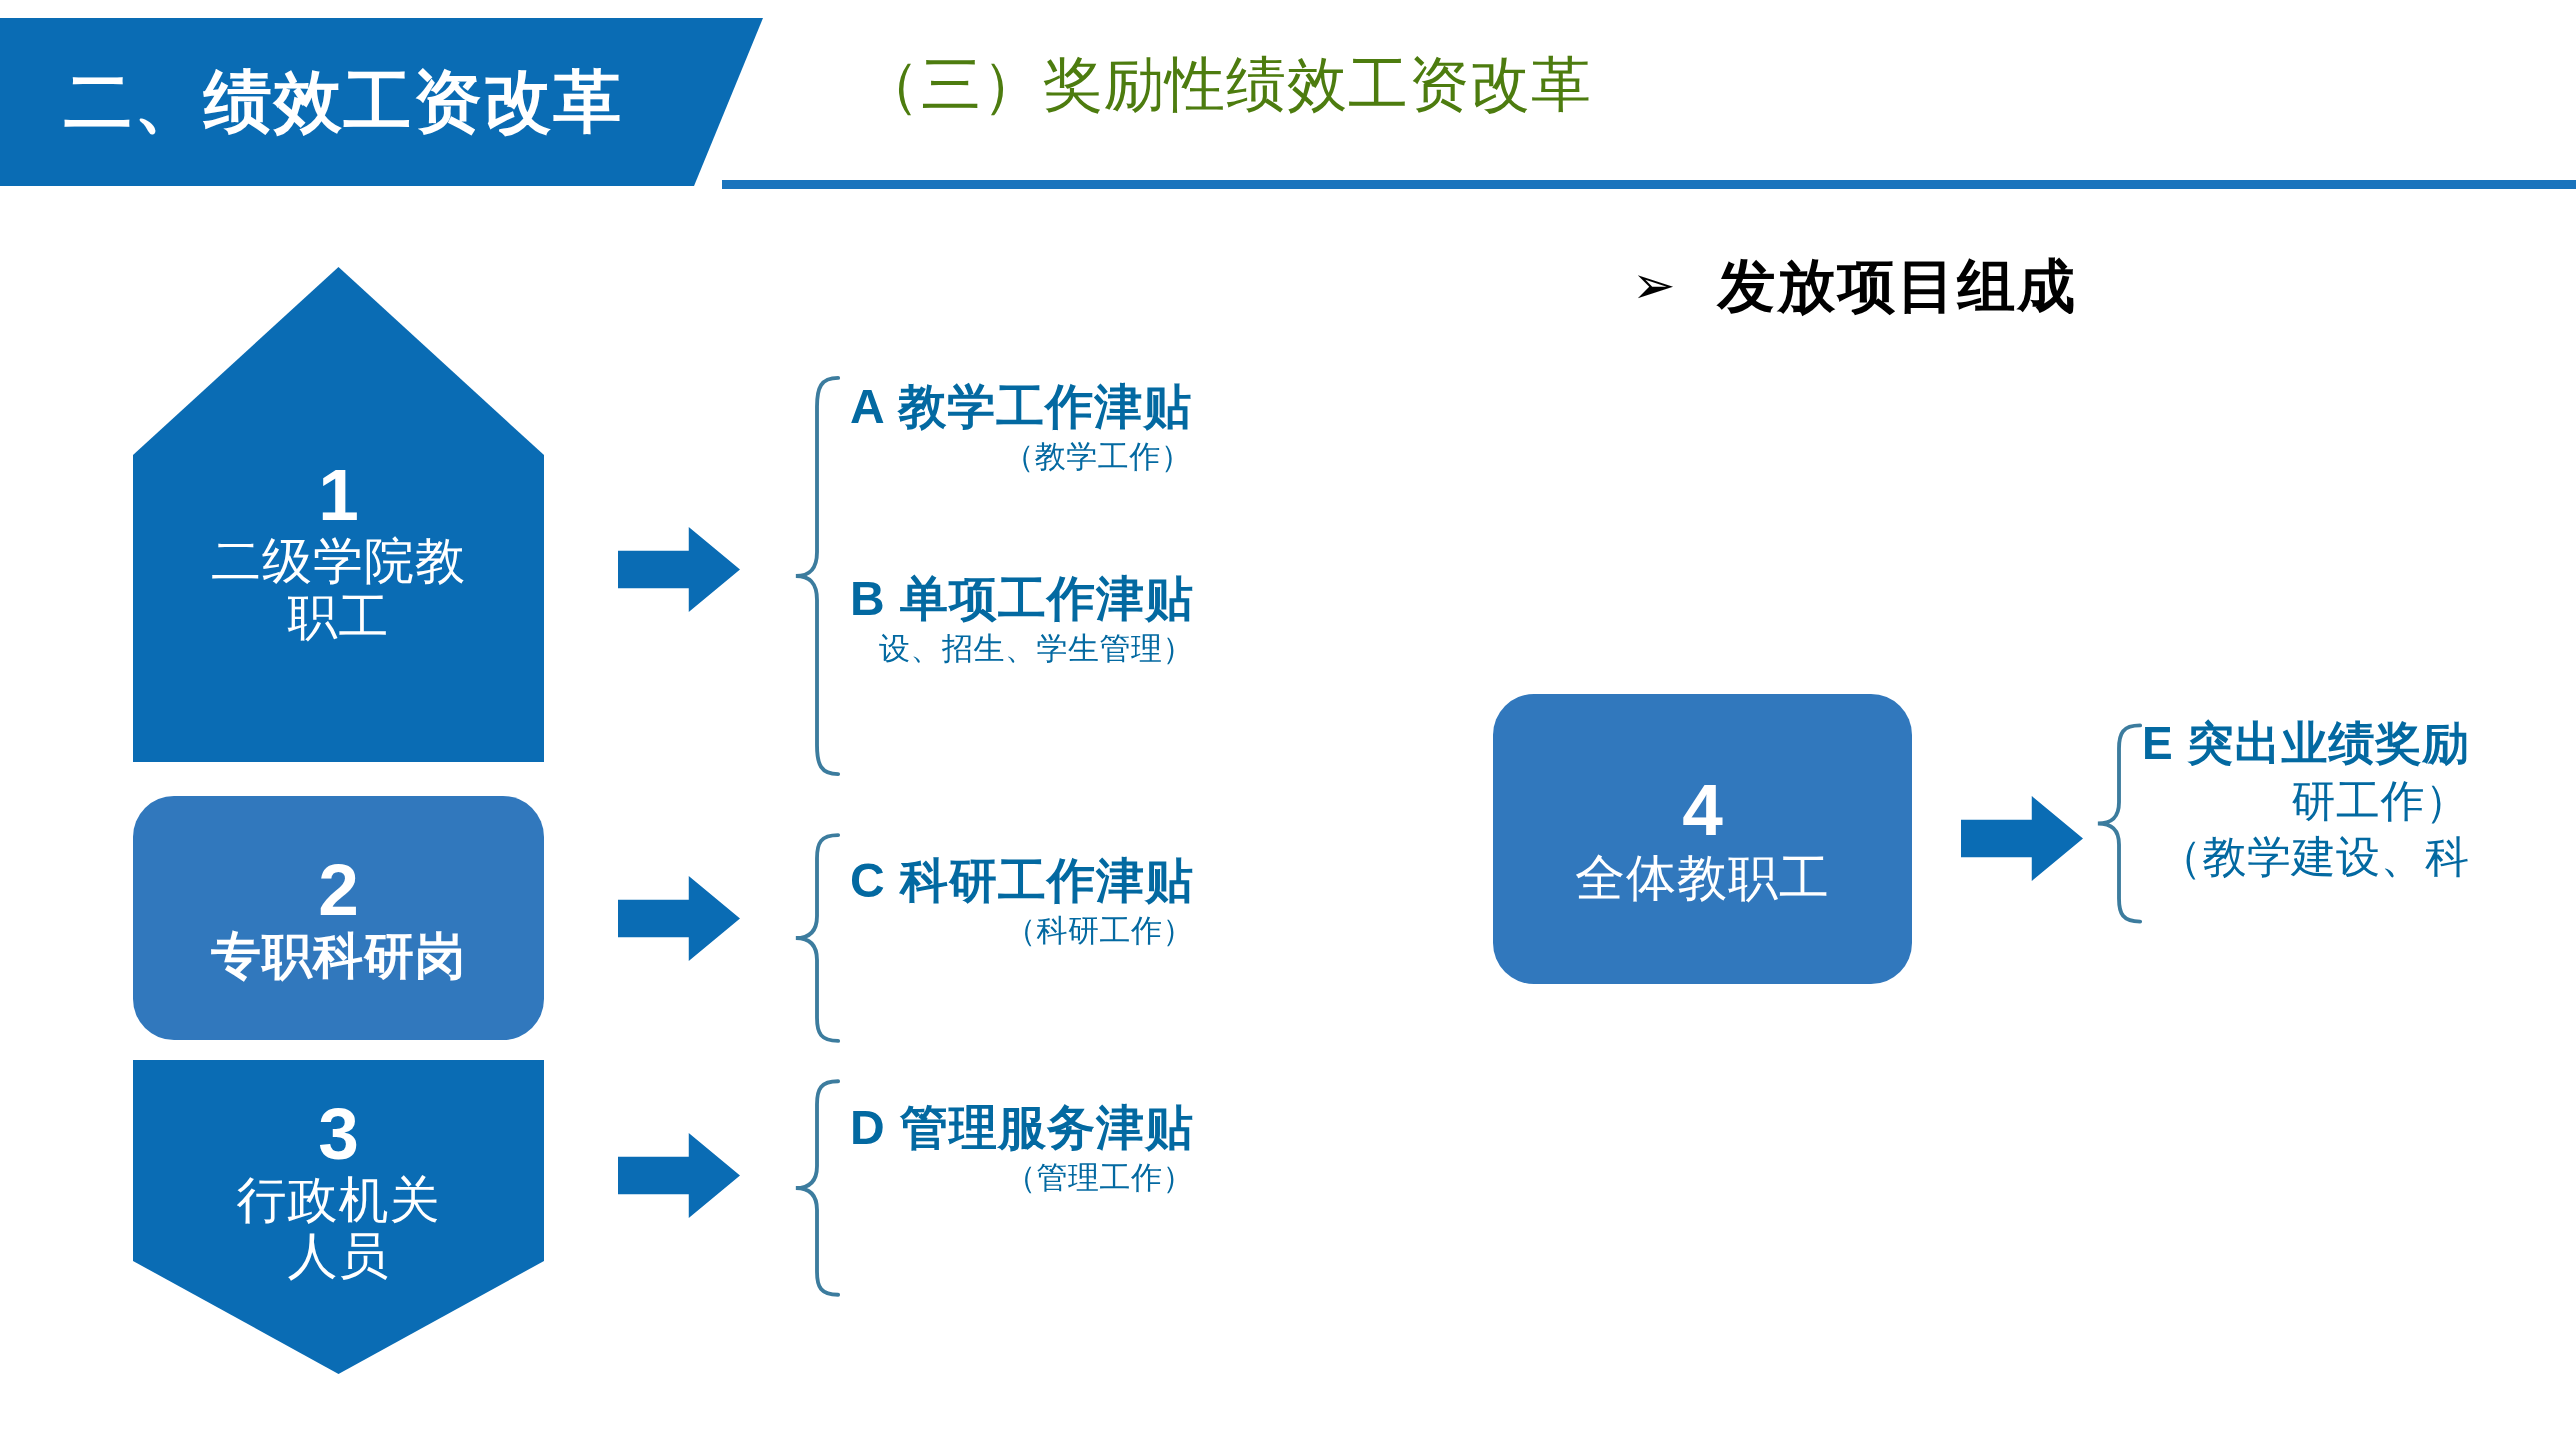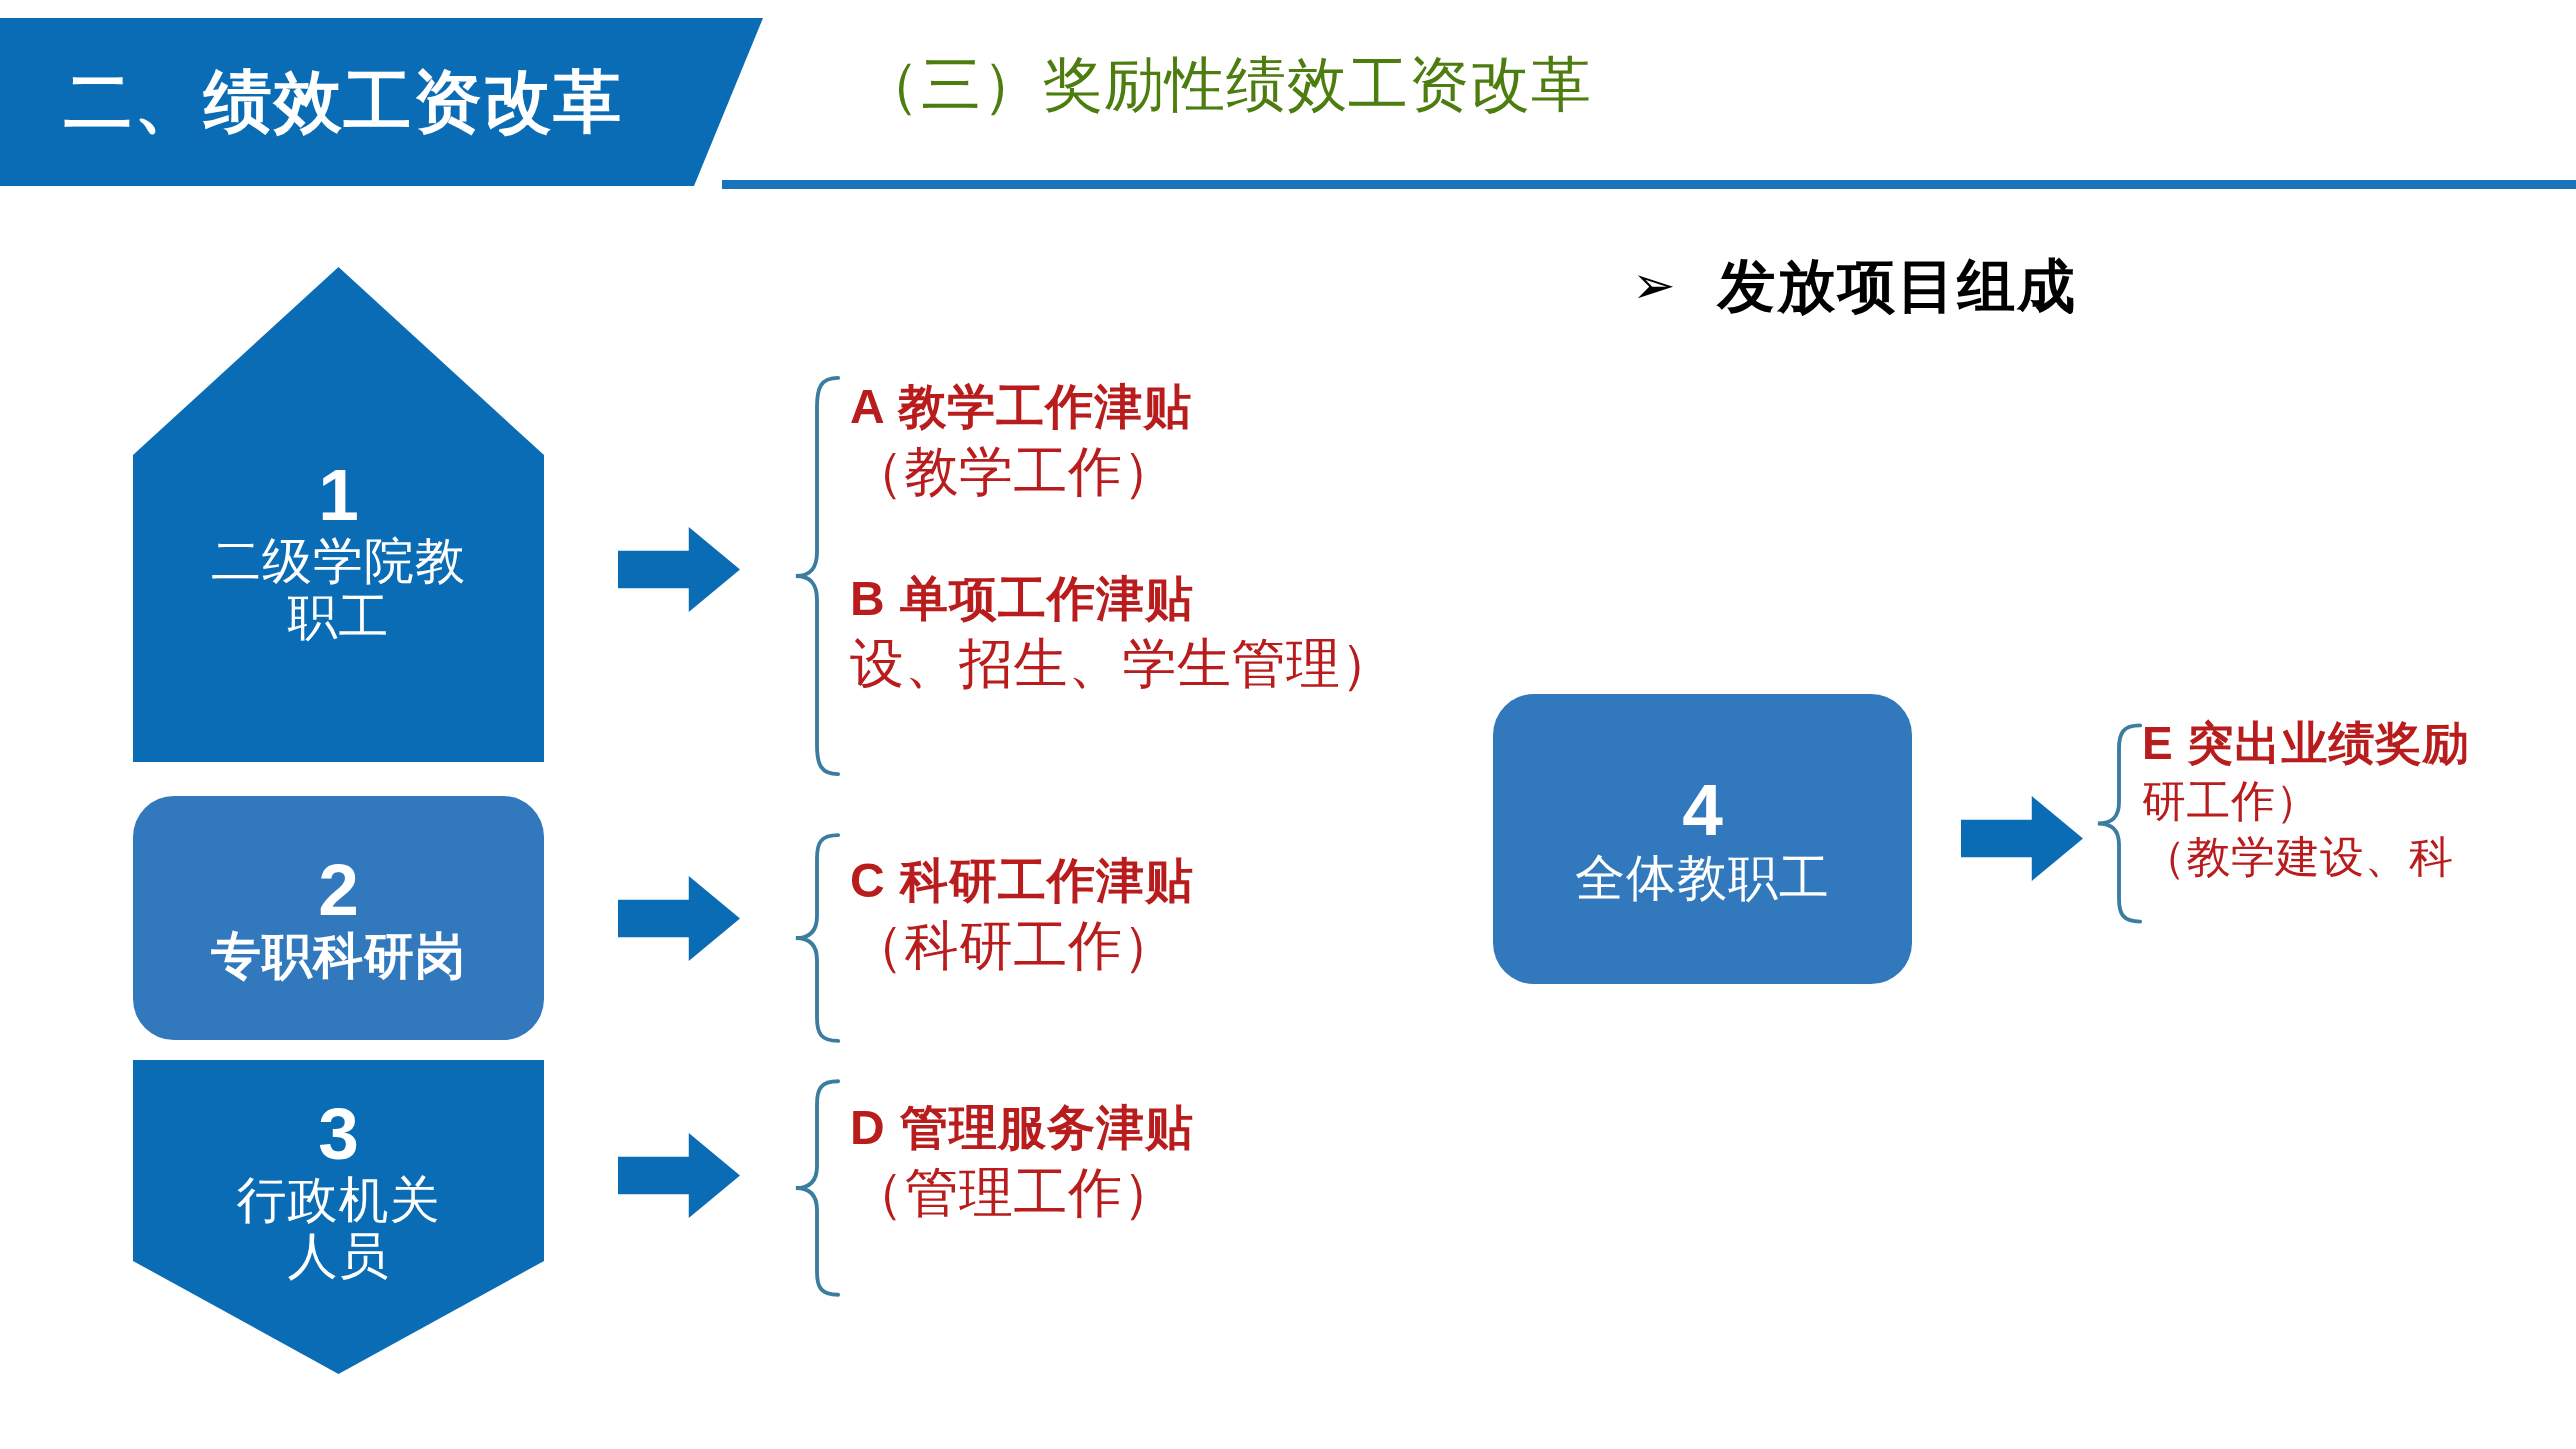--- a/index.html
+++ b/index.html
@@ -152,30 +152,30 @@
   #arrow-1 { left: 618px; top: 509px;  width: 122px; height: 85px; }
   #arrow-2 { left: 618px; top: 858px;  width: 122px; height: 85px; }
   #arrow-3 { left: 618px; top: 1115px; width: 122px; height: 85px; }
   #arrow-4 { left: 1961px; top: 778px; width: 122px; height: 85px; }
 
   
   .brace { position: absolute; }
   .brace svg { display: block; }
 
   
-  .item-group { position: absolute; color: #b91c1c; }
+  .item-group { position: absolute; color: #0369a1; text-align: right; }
   .item-title {
     font-size: 48px;
     font-weight: 700;
     letter-spacing: 1px;
     white-space: nowrap;
     line-height: 1.25;
   }
   .item-sub {
-    font-size: 54px;
+    font-size: 31px;
     font-weight: 400;
     line-height: 1.28;
     letter-spacing: 0.5px;
   }
   .item-sub .nw { white-space: nowrap; display: block; }
 
   #group-a { left: 850px; top: 359px; }
   #group-b { left: 850px; top: 551px; }
   #group-c { left: 850px; top: 833px; }
   #group-d { left: 850px; top: 1080px; }

